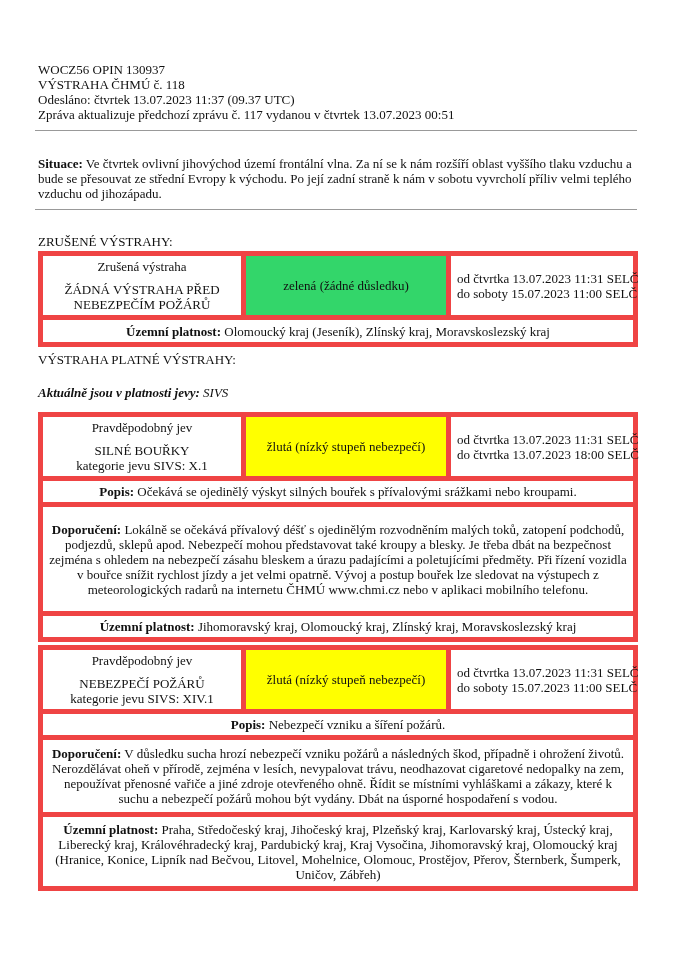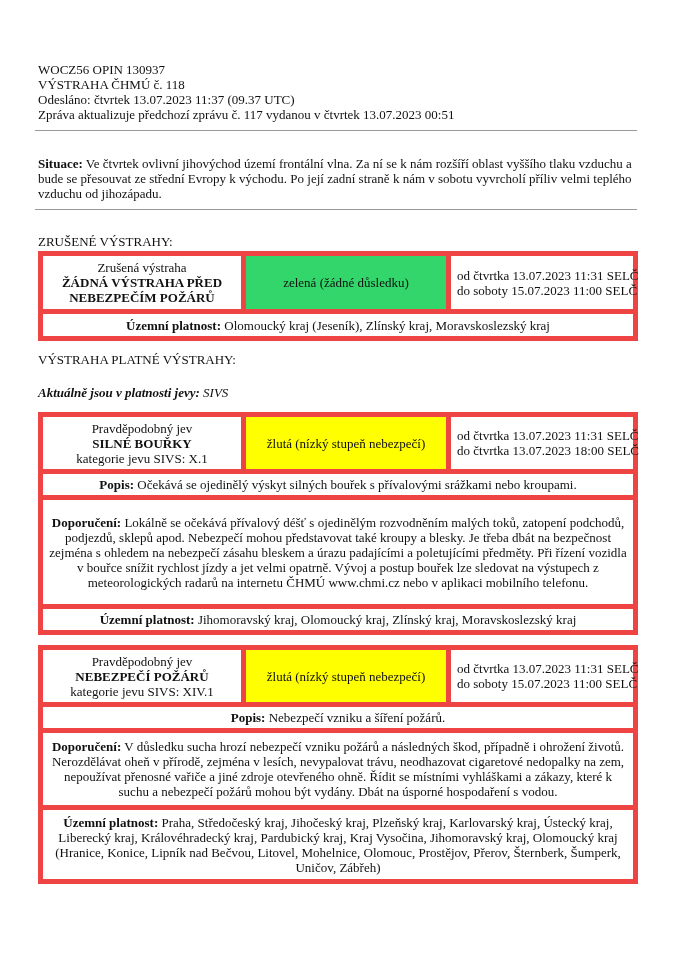--- a/index.html
+++ b/index.html
@@ -17,21 +17,21 @@
   .section-title { position: absolute; left: 0; white-space: nowrap; }
   table.warn {
     position: absolute; left: 0; width: 600px; border-collapse: collapse;
     table-layout: fixed;
   }
   table.warn td { border: 5px solid #ef4444; padding: 3px 6px; vertical-align: middle; text-align: center; }
   td.c1 { width: 186px; }
   td.c2 { width: 188px; }
   td.c3 { white-space: nowrap; }
   td.full { line-height: 15px; padding: 4px 6px; }
-  .bold-caps { font-weight: bold; }
+  .bold-caps { font-weight: normal; margin-top: 8px; }
 </style>
 </head>
 <body>
 
 <div class="page">
 
   <div class="header">
     <div>WOCZ56 OPIN 130937</div>
     <div>VÝSTRAHA ČHMÚ č. 118</div>
     <div>Odesláno: čtvrtek 13.07.2023 11:37 (09.37 UTC)</div>

